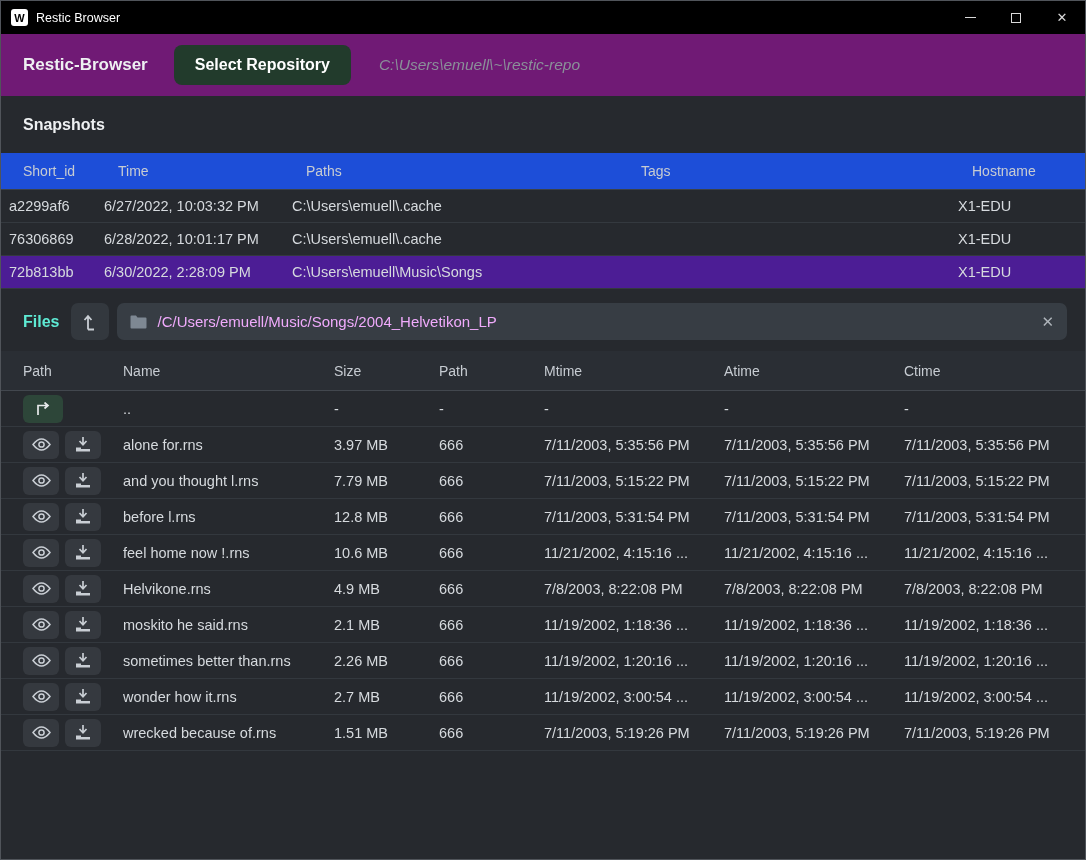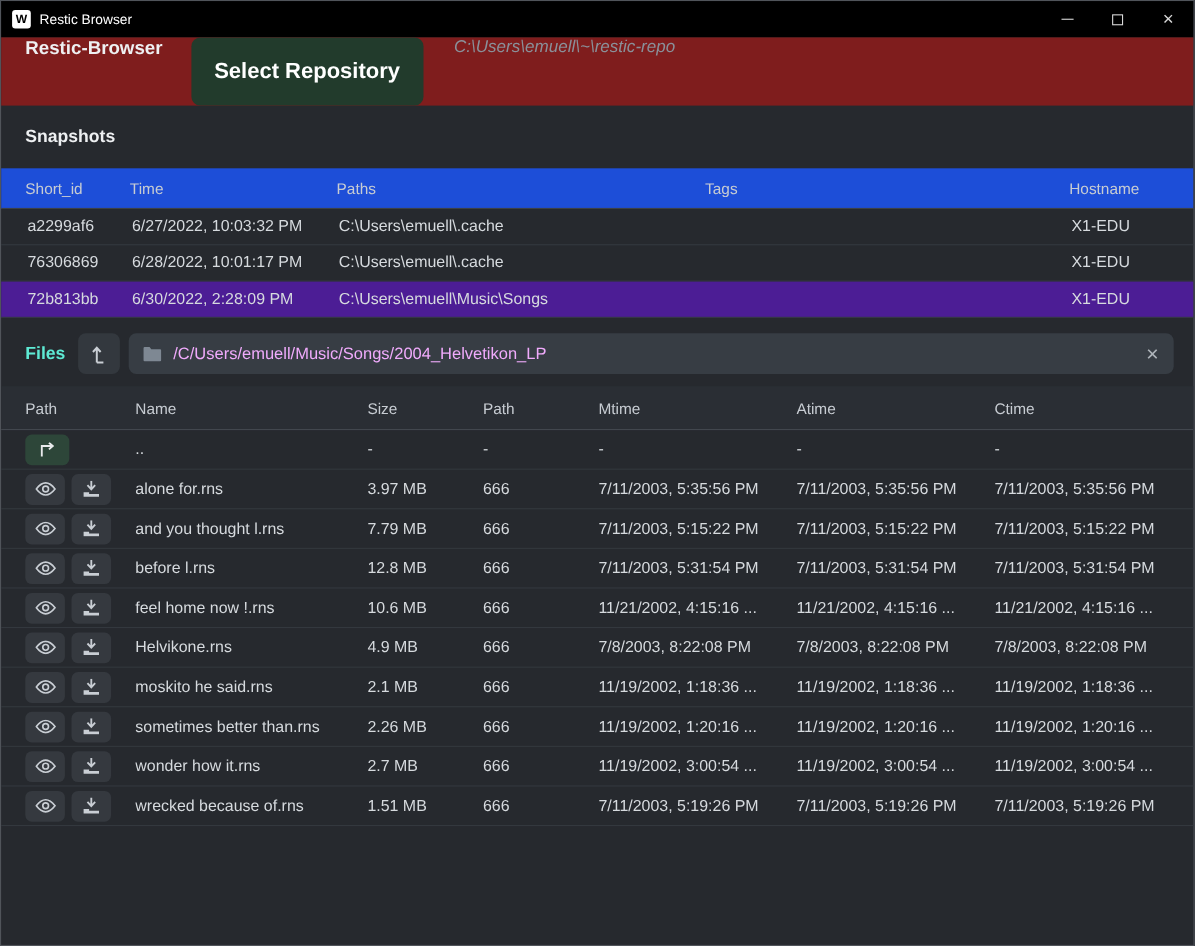--- a/index.html
+++ b/index.html
@@ -19,41 +19,41 @@
           display:flex; align-items:center; justify-content:center;
           color:#000; font-weight:bold; font-size:11px; }
   .title-text { color:#fff; font-size:12.5px; margin-left:8px; }
   .win-controls { margin-left:auto; display:flex; height:100%; }
   .win-btn { width:46px; height:100%; display:flex; align-items:center; justify-content:center;
              color:#d8d8d8; font-size:13px; cursor:default; }
   .min-glyph { width:11px; height:1px; background:#d8d8d8; }
   .max-glyph { width:10px; height:10px; border:1px solid #d8d8d8; }
 
   
-  .appbar { height:62px; background:#7f1d1d; display:flex; }
+  .appbar { height:62px; background:#701a75; display:flex; align-items:center; }
   .app-title { font-size:17px; font-weight:bold; color:#eef0f2; margin-left:22px; }
   .repo-btn { margin-left:26px; background:#223b2c; color:#fff; font-weight:bold;
-              font-size:20px; padding:11px 21px; border:none; border-radius:8px;
+              font-size:16px; padding:11px 21px; border:none; border-radius:8px;
               font-family:"Liberation Sans", sans-serif; }
   .repo-path { margin-left:28px; color:#8a9099; font-size:15.5px;font-style:italic; }
 
   
   .section-title { font-size:16px; font-weight:bold; color:#eef0f2; padding:20px 0 19px 22px; }
 
   
   .snap-header {
     height:37px; background:#1d4ed8; display:grid;
     grid-template-columns:95px 188px 335px 331px 1fr;
     align-items:center; padding-left:22px;
     color:#c7ccd2; font-size:14px; border-bottom:1px solid #3c4147;
   }
   .snap-row {
     height:33px; display:grid;
     grid-template-columns:95px 188px 335px 331px 1fr;
-    align-items:center; padding-left:24px;
+    align-items:center; padding-left:8px;
     font-size:14.5px; color:#d6dade; border-bottom:1px solid #34393f;
   }
   .snap-row.selected { background:#4c1d95; }
 
   
   .files-bar { display:flex; align-items:center; margin-top:14px; margin-bottom:11px; height:37px; }
   .files-title { font-size:16px; font-weight:bold; color:#5eead4; margin-left:22px; }
   .tree-btn { width:38px; height:37px; background:#33383e; border-radius:7px; margin-left:12px;
               display:flex; align-items:center; justify-content:center; border:none; }
   .path-bar { flex:1; margin-left:8px; margin-right:18px; height:37px; background:#373d44;

